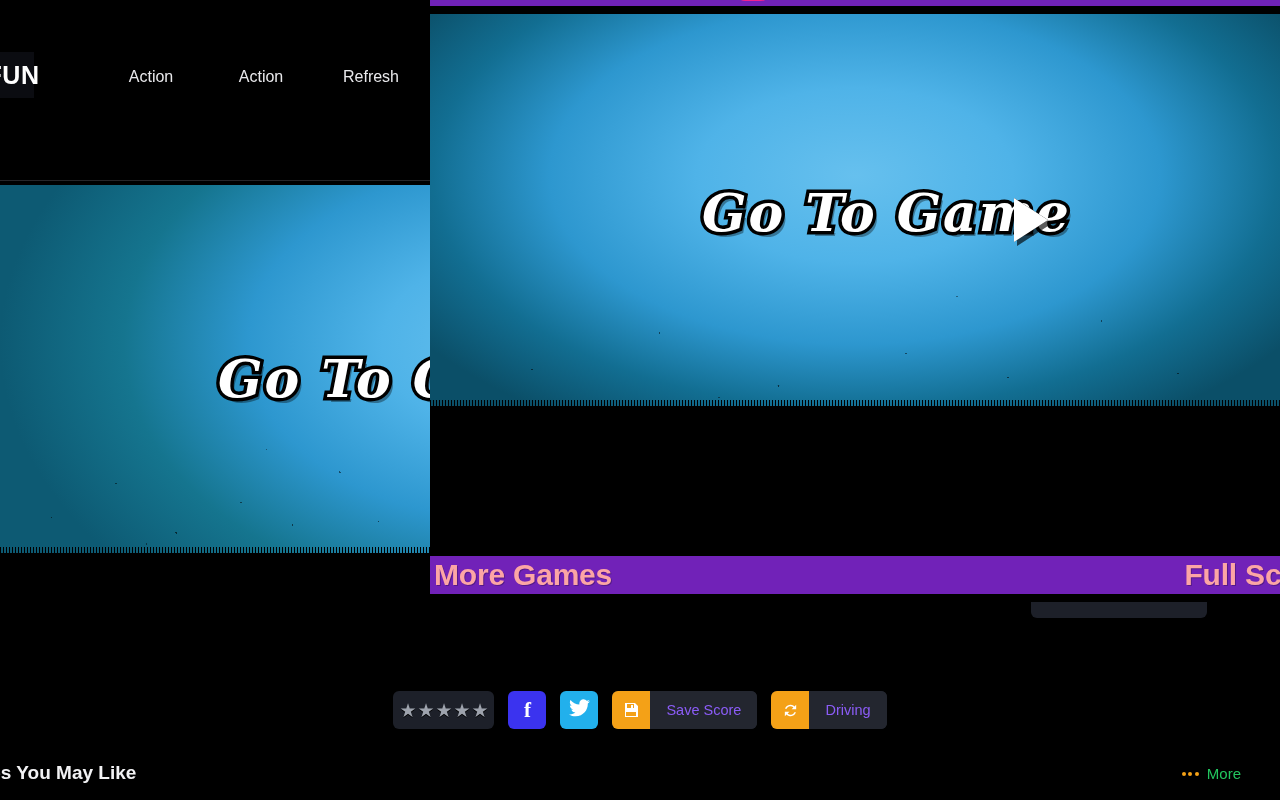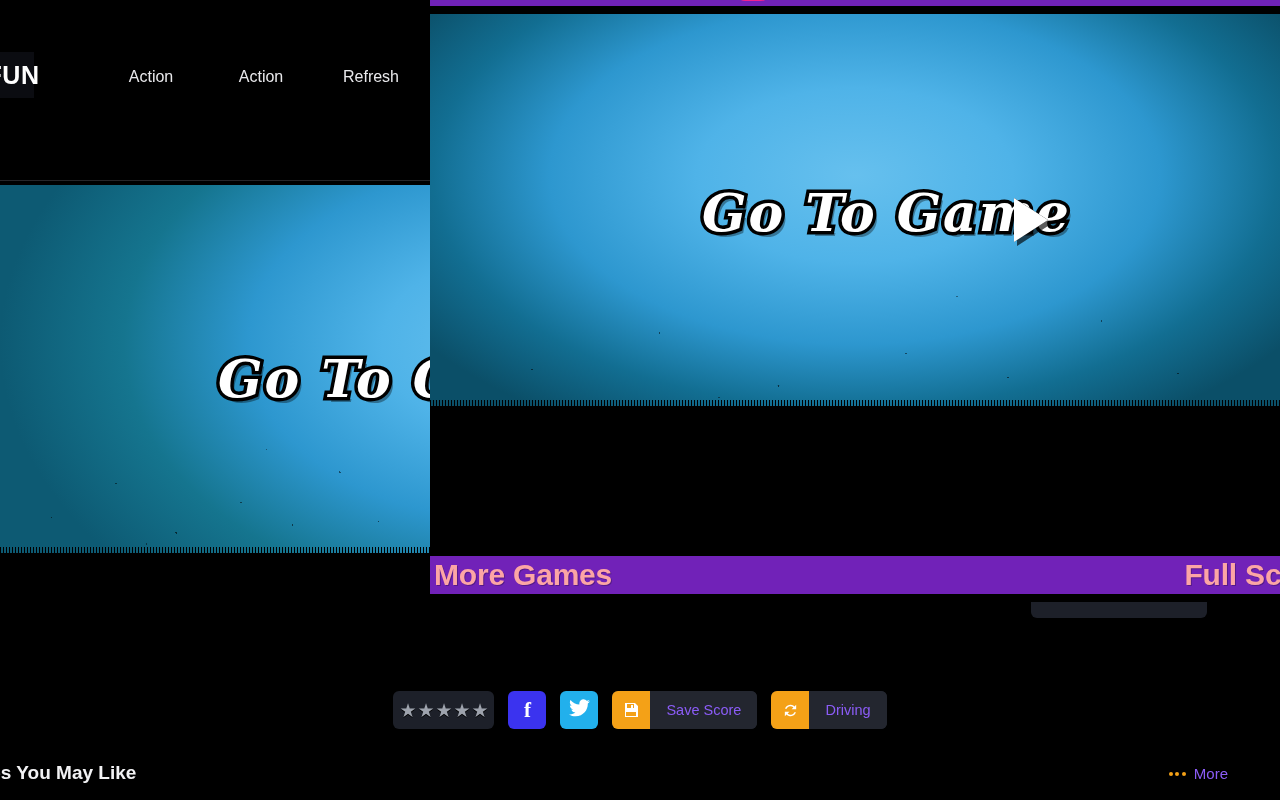--- a/index.html
+++ b/index.html
@@ -251,25 +251,25 @@
   .suggest-title {
     position: absolute;
     left: -52px; top: 0;
     color: #f2f2f4;
     font-size: 19px;
     font-weight: bold;
     white-space: nowrap;
   }
   .more-link {
     position: absolute;
-    right: 52px; top: 3px;
+    right: 39px; top: 3px;
     display: flex;
     align-items: center;
     gap: 8px;
-    color: #8b5cf6;
+    color: #22c55e;
     font-size: 15px;
   }
   .dots {
     display: inline-flex;
     gap: 2.5px;
   }
   .dots i {
     width: 4px; height: 4px;
     background: #f4a117;
     border-radius: 50%;

